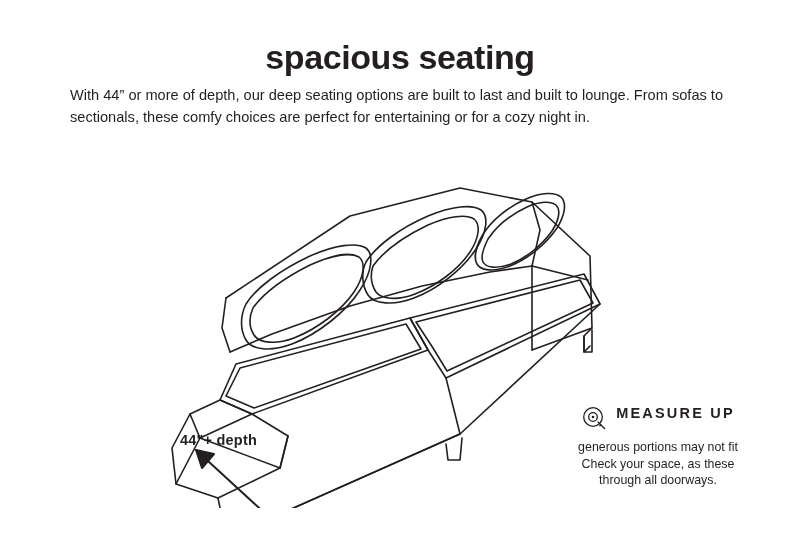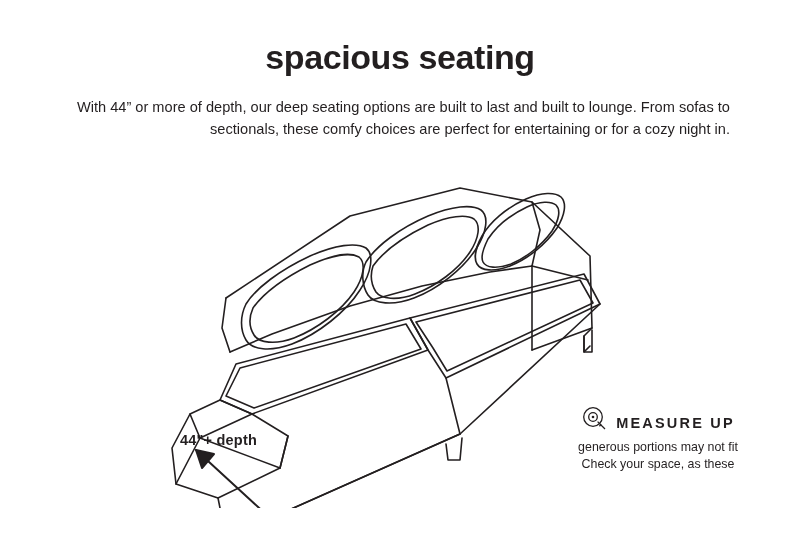--- a/index.html
+++ b/index.html
@@ -24,24 +24,24 @@
     left: 0;
     width: 800px;
     text-align: center;
     font-size: 34px;
     font-weight: bold;
     letter-spacing: -0.4px;
     color: #231f20;
   }
   .subhead {
     position: absolute;
-    top: 96px;
+    top: 84px;
     left: 70px;
     width: 660px;
-    text-align: right;
+    text-align: left;
     font-size: 14.6px;
     line-height: 22px;
     color: #231f20;
   }
   .illustration {
     position: absolute;
     top: 138px;
     left: 160px;
     width: 480px;
     height: 370px;
@@ -57,21 +57,21 @@
   }
   .measure-block {
     position: absolute;
     right: 22px;
     top: 405px;
     width: 240px;
     text-align: center;
   }
   .measure-head {
     display: flex;
-    align-items: flex-end;
+    align-items: flex-start;
     justify-content: center;
     gap: 9px;
     margin-bottom: 8px;
   }
   .measure-title {
     font-size: 14.5px;
     font-weight: bold;
     letter-spacing: 2.2px;
     color: #231f20;
   }
@@ -160,16 +160,17 @@
             <path d="M16.6 16.6 L24 24"></path>
             <path d="M20.2 19.4 L18.4 21.2"></path>
           </g>
         </svg>
       </span>
       <span class="measure-title">MEASURE UP</span>
     </div>
     <div class="measure-body">
       <div>generous portions may not fit</div>
       <div>Check your space, as these</div>
+      <div>through all doorways.</div>
     </div>
   </div>
 
 </div>
 
 </body></html>

